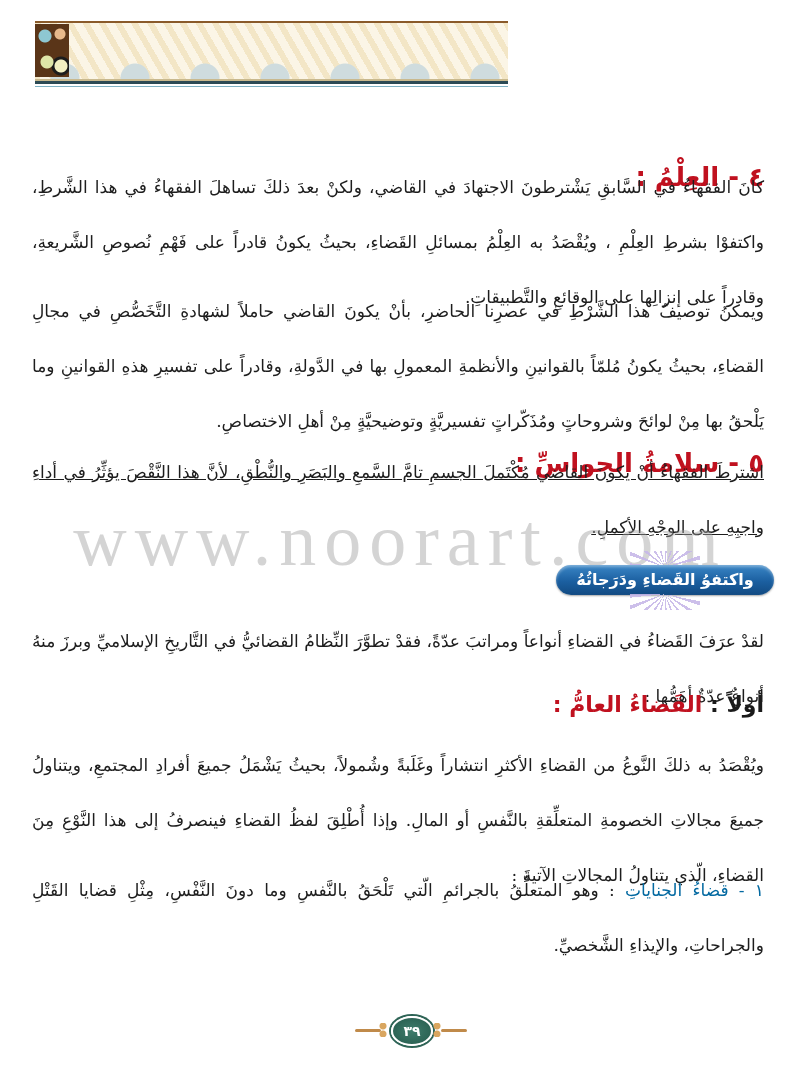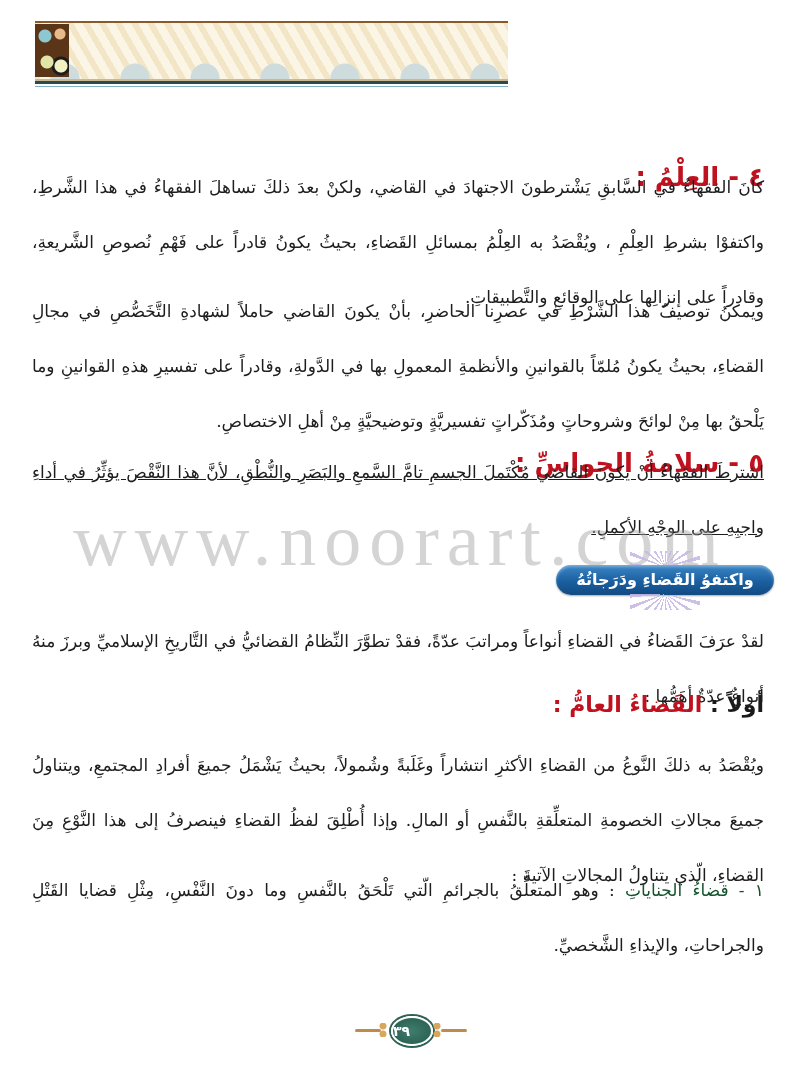--- a/index.html
+++ b/index.html
@@ -49,40 +49,40 @@
     background: repeating-conic-gradient(from 0deg at 50% 100%, #c7b8e8 0 6deg, transparent 6deg 18deg);
     opacity: .9;
   }
   .pill-burst-top { top: 551px; }
   .pill-burst-bottom { top: 594px; transform: scaleY(-1); }
   .subheading {
     position: absolute; right: 36px; top: 692px; direction: rtl; font-weight: bold; font-size: 22px; text-align: center;
   }
   .subheading .lead { color: #1a1a1a; }
   .subheading .red { color: #c0111f; }
-  .item-label { color: #14532d; }
+  .item-label { color: #0369a1; }
   .watermark {
     position: absolute; left: 0; top: 503px; width: 800px; text-align: center;
     font-family: Liberation Serif, serif; font-size: 74px; letter-spacing: 8px;
     color: rgba(160,160,160,.45); pointer-events: none; line-height: 74px;
   }
   .page-number-wrap {
     position: absolute; left: 355px; top: 1018px; width: 110px; height: 24px;
   }
   .page-rule {
     position: absolute; top: 11px; height: 3px; width: 26px; background: #c08a4a; border-radius: 2px;
   }
   .page-dots { position: absolute; top: 5px; width: 8px; height: 14px;
     background: radial-gradient(circle at 4px 3px, #d9a660 0 3px, transparent 4px),
                 radial-gradient(circle at 4px 11px, #d9a660 0 3px, transparent 4px); }
   .page-number {
     position: absolute; left: 36px; top: -2px; width: 38px; height: 26px; border-radius: 50%;
     background: radial-gradient(#3f7c6c, #255a4c);
     border: 2px solid #ffffff; box-shadow: 0 0 0 2px #2e6456;
-    color: #ffffff; font-weight: bold; font-size: 14px; line-height: 26px; 
+    color: #ffffff; font-weight: bold; font-size: 14px; line-height: 26px; text-align: center;
   }
 </style>
 </head>
 <body>
 
 <div class="header-band"></div>
 <div class="corner-ornament"></div>
 
 <div class="heading" style="top:122px;">٤ - العِلْمُ :</div>
 <div class="para" style="top:160px;">كانَ الفقهاءُ في السَّابقِ يَشْترطونَ الاجتهادَ في القاضي، ولكنْ بعدَ ذلكَ تساهلَ الفقهاءُ في هذا الشَّرطِ، واكتفوْا بشرطِ العِلْمِ ، ويُقْصَدُ به العِلْمُ بمسائلِ القَضاءِ، بحيثُ يكونُ قادراً على فَهْمِ نُصوصِ الشَّريعةِ، وقادراً على إنزالِها على الوقائعِ والتَّطبيقاتِ.</div>

